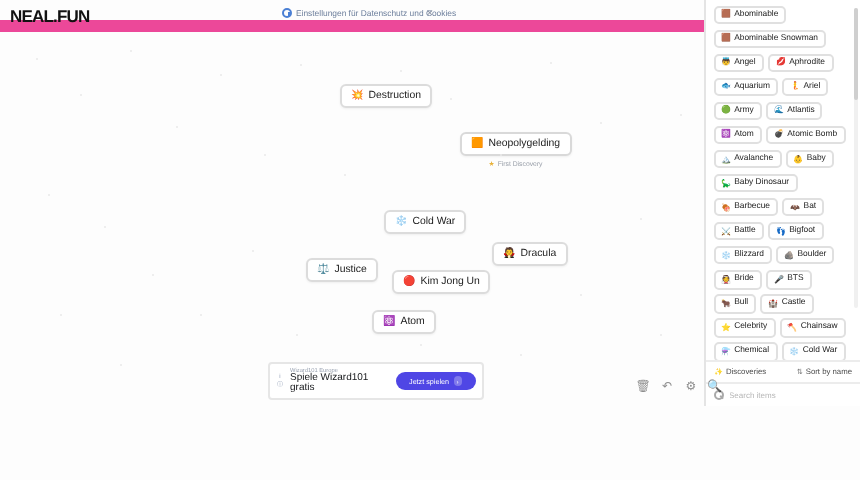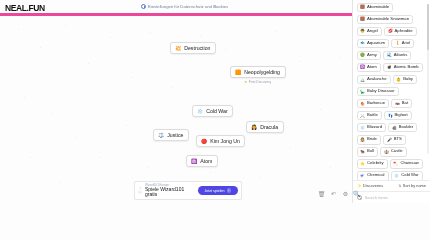--- a/index.html
+++ b/index.html
@@ -6,21 +6,21 @@
   html, body {
     width: 430px; height: 203px;
     font-family: "Liberation Sans", sans-serif;
     background: #fdfdfd; overflow: hidden;
   }
   #app { position: relative; width: 430px; height: 203px; background: #fdfdfd; }
 
   
   #header {
     position: absolute; left: 0; top: 0; width: 430px; height: 16px;
-    background: #fdfdfd; border-bottom: 3px solid #ec4899;
+    background: #fdfdfd; border-bottom: 6px solid #ec4899;
     display: flex; align-items: center;
   }
   #logo {
     position: absolute; left: 5px; top: 3px;
     font-size: 8.5px; font-weight: bold; letter-spacing: -0.4px;
     color: #111; font-family: "Liberation Sans", sans-serif;
   }
   #cookie-link {
     position: absolute; left: 141px; top: 4px;
     display: flex; align-items: center; gap: 2px;

